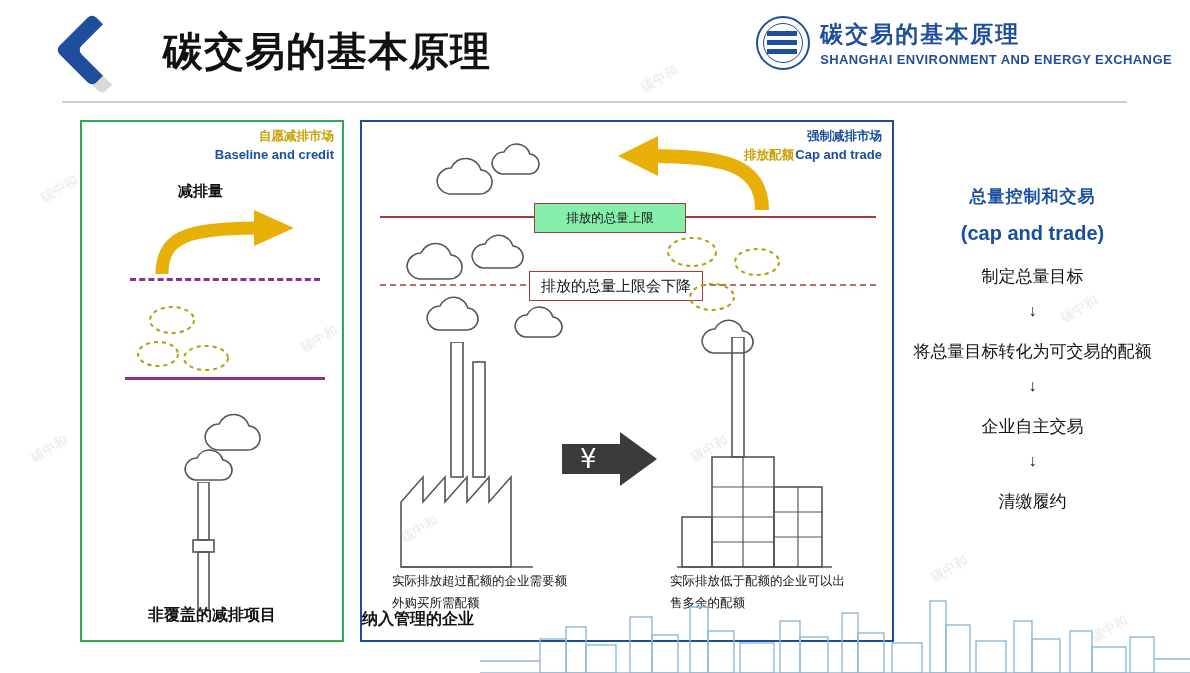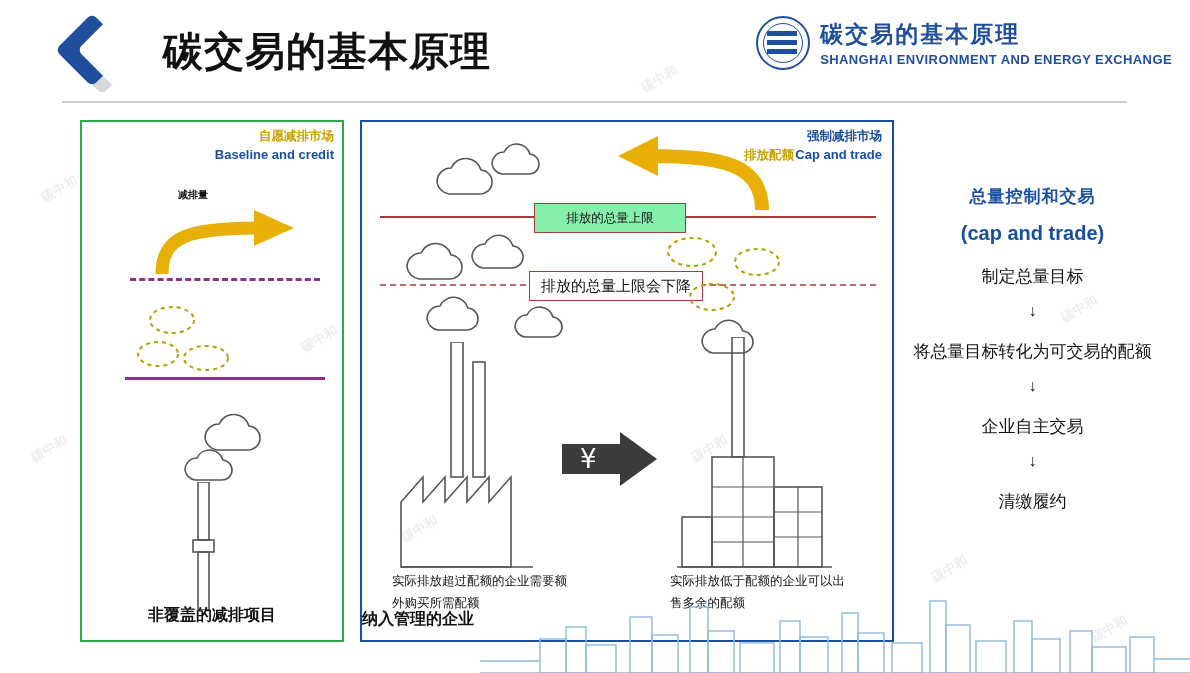--- a/index.html
+++ b/index.html
@@ -48,21 +48,21 @@
   .logo-en{font-size:13px;font-weight:bold;color:#1f4e9c;letter-spacing:0.4px;margin-top:2px;}
   .header-rule{position:absolute;left:62px;top:101px;width:1065px;height:2px;background:#cfcfcf;}
 
   
   .panel-green{
     position:absolute;left:80px;top:120px;width:260px;height:518px;
     border:2px solid #2eaa4a;background:#fff;
   }
   .lbl-voluntary-cn{position:absolute;right:8px;top:6px;font-size:12.5px;font-weight:bold;color:#c8a200;}
   .lbl-voluntary-en{position:absolute;right:8px;top:25px;font-size:13px;font-weight:bold;color:#1a4fa0;}
-  .lbl-reduction{position:absolute;left:96px;top:66px;font-size:10px;font-weight:bold;color:#111;}
+  .lbl-reduction{position:absolute;left:96px;top:60px;font-size:15px;font-weight:bold;color:#111;}
 
   
   .yellow-arrow-left{position:absolute;left:60px;top:80px;width:170px;height:75px;}
 
   .dashed-purple{
     position:absolute;left:48px;top:156px;width:190px;height:0;
     border-top:3px dashed #8d2f8d;
   }
   .solid-purple{
     position:absolute;left:43px;top:255px;width:200px;height:3px;background:#8d2f8d;

